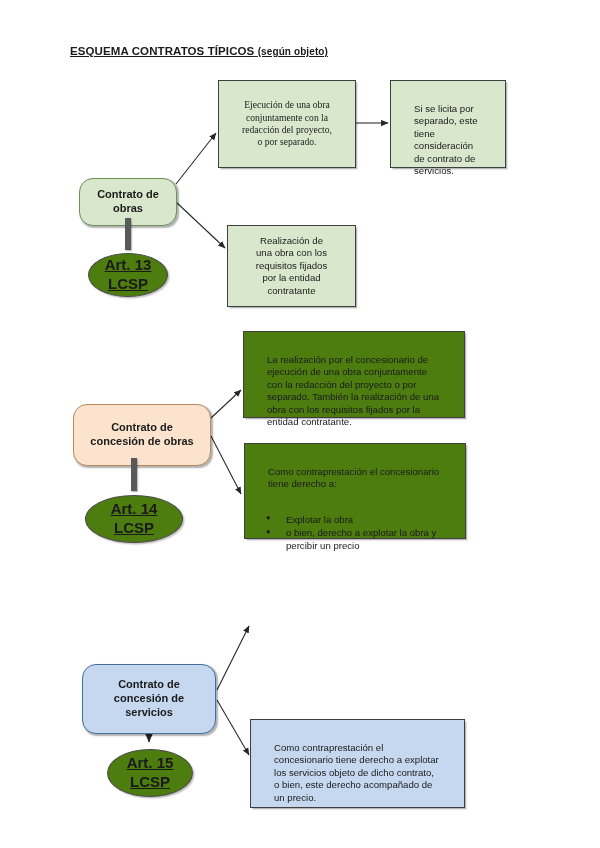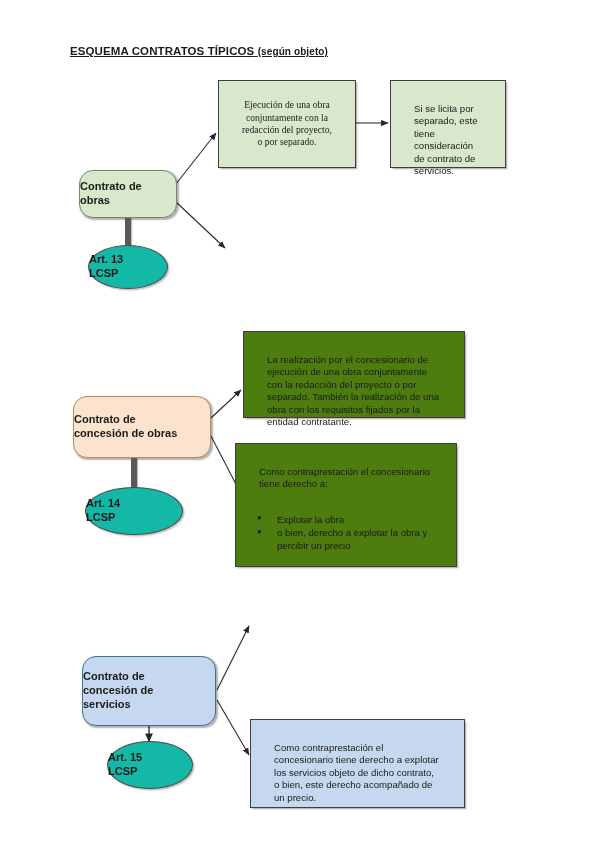--- a/index.html
+++ b/index.html
@@ -44,44 +44,46 @@
   .title .sub {
     font-size: 10px;
     font-weight: bold;
   }
 
   
   .node {
     position: absolute;
     box-sizing: border-box;
     display: flex;
-    align-items: flex-start;
+    align-items: center;
     justify-content: center;
     text-align: center;
     line-height: 1.25;
+    margin-top: 8px;
   }
 
   .rbox {
     border: 1.3px solid #41719c;
     border-radius: 14px;
     font-weight: bold;
     font-size: 11px;
     box-shadow: 1.5px 1.5px 1.5px rgba(0,0,0,0.30);
   }
   .rbox.green { background: #d9e8cd; border-color: #6f8f5f; }
   .rbox.peach { background: #fbe3cd; border-color: #b98a5c; }
   .rbox.blue  { background: #c5d8ef; border-color: #41719c; }
 
   .ellipse {
-    background: #14b8a6;
+    background: #4d7c0f;
     border: 1.2px solid #4a4a4a;
     border-radius: 50%;
     font-weight: bold;
-    font-size: 11px;
+    font-size: 15px;
     box-shadow: 1.5px 1.5px 1.5px rgba(0,0,0,0.25);
+    text-decoration: underline;
   }
 
   .tbox {
     position: absolute;
     box-sizing: border-box;
     border: 1.1px solid #3f3f3f;
     padding: 6px 7px;
     font-size: 9.6px;
     line-height: 1.30;
     box-shadow: 1.5px 1.5px 1.5px rgba(0,0,0,0.28);
@@ -154,38 +156,42 @@
 
   <div class="tbox green ta-center" style="left:218px; top:80px; width:138px; height:88px;
               display:flex; align-items:center; justify-content:flex-end;font-family:Liberation Serif, serif;">
     <p>Ejecución de una obra conjuntamente con la redacción del proyecto, o por separado.</p>
   </div>
 
   <div class="tbox green ta-left" style="left:390px; top:80px; width:116px; height:88px;">
     <p>Si se licita por separado, este tiene consideración de contrato de servicios.</p>
   </div>
 
+  <div class="tbox green ta-center" style="left:227px; top:225px; width:129px; height:82px;
+              display:flex; align-items:center; justify-content:center;">
+    <p>Realización de una obra con los requisitos fijados por la entidad contratante</p>
+  </div>
 
   <div class="node rbox green" style="left:79px; top:170px; width:98px; height:48px; flex-direction:column;">
     <span>Contrato de</span>
     <span>obras</span>
   </div>
 
   <div class="stem" style="left:125px; top:218px; height:32px;"></div>
 
   <div class="node ellipse" style="left:88px; top:245px; width:80px; height:44px; flex-direction:column;">
     <span>Art. 13</span>
     <span>LCSP</span>
   </div>
 
   <div class="tbox peach ta-left" style="left:243px; top:331px; width:222px; height:87px;">
     <p>La realización por el concesionario de ejecución de una obra conjuntamente con la redacción del proyecto o por separado. También la realización de una obra con los requisitos fijados por la entidad contratante.</p>
   </div>
 
-  <div class="tbox peach ta-left" style="left:235px; top:443px; width:222px; height:124px;">
+  <div class="tbox peach ta-left" style="left:244px; top:443px; width:222px; height:96px;">
     <p>Como contraprestación el concesionario tiene derecho a:</p>
     <ul class="bullets">
       <li>Explotar la obra</li>
       <li>o bien, derecho a explotar la obra y percibir un precio</li>
     </ul>
   </div>
 
   <div class="node rbox peach" style="left:73px; top:396px; width:138px; height:62px; flex-direction:column;">
     <span>Contrato de</span>
     <span>concesión de obras</span>

